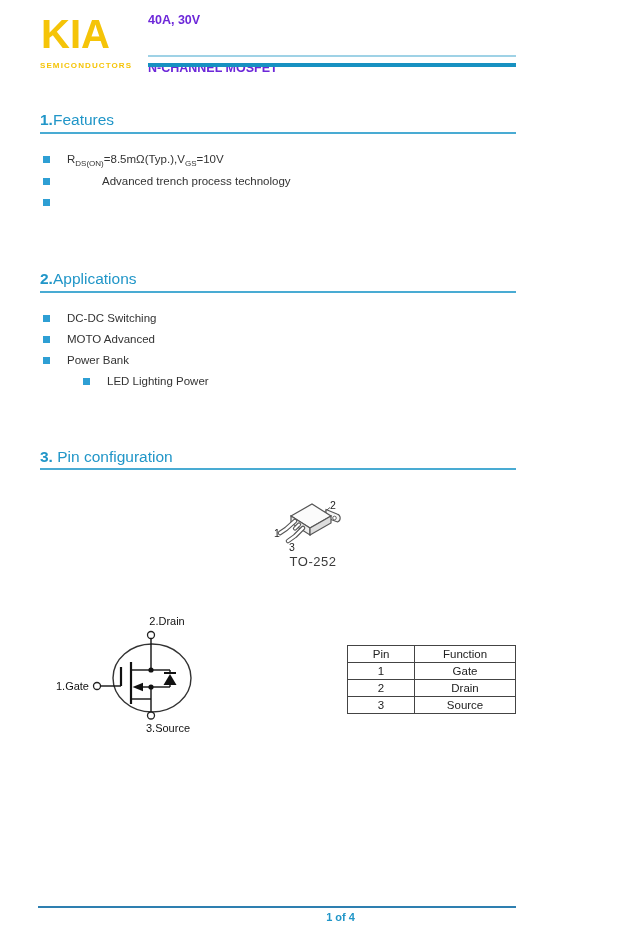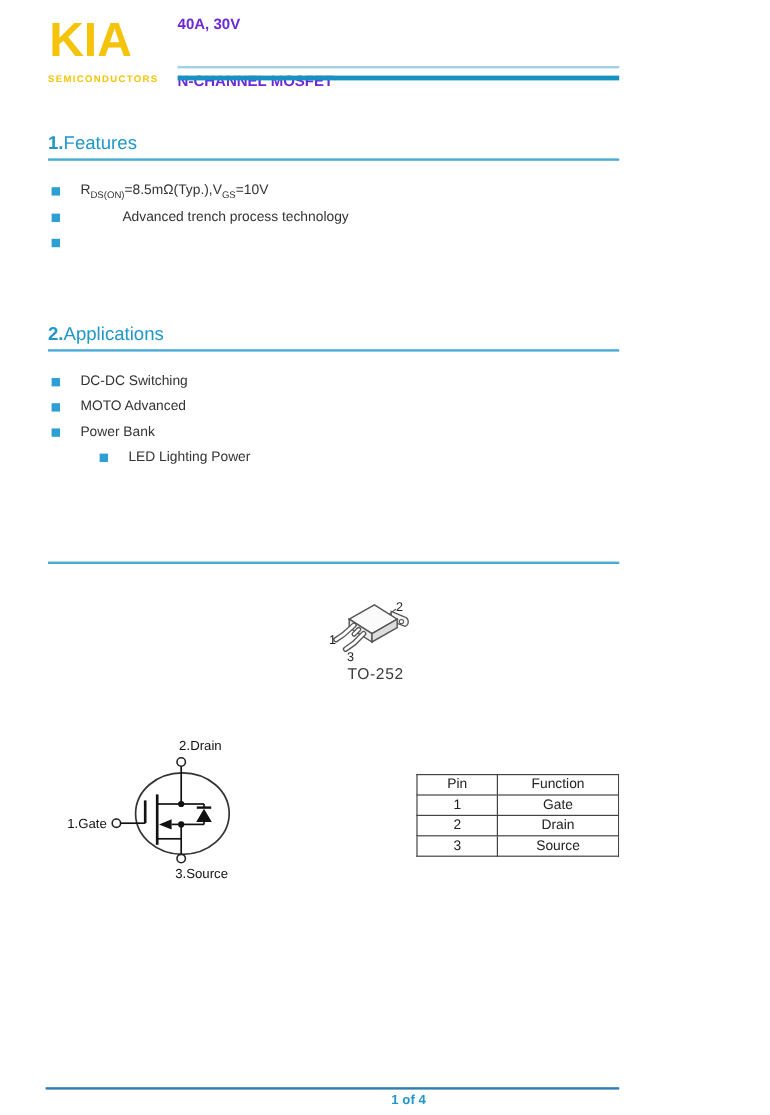--- a/index.html
+++ b/index.html
@@ -87,20 +87,21 @@
   </div>
   <div class="abs bullet-row" style="left:43px; top:353px;">
     <span class="sq"></span>
     <span class="bullet-text">Power Bank</span>
   </div>
   <div class="abs bullet-row" style="left:43px; top:374px;margin-left:40px;">
     <span class="sq"></span>
     <span class="bullet-text">LED Lighting Power</span>
   </div>
 
+  <div class="abs sec-title" style="left:40px; top:448px;"><span class="sec-num">3.</span><span> Pin configuration</span></div>
   <div class="abs sec-rule" style="left:40px; top:468px; width:593px;"></div>
 
   <svg class="abs" style="left:264px; top:492px;" width="90" height="64" viewBox="0 0 90 64">
 
     <line x1="66" y1="15.5" x2="59" y2="21" stroke="#555" stroke-width="1"></line>
 
     <path d="M62,17.5 L73,22 A4.2,4.2 0 0 1 73.5,30 L62,25.5 Z" fill="#f4f4f4" stroke="#555" stroke-width="1.1"></path>
     <circle cx="70.5" cy="26" r="1.8" fill="#ffffff" stroke="#555" stroke-width="0.9"></circle>
 
     <polygon points="27,24 48,12 67,24 46,36" fill="#fbfbfb" stroke="#555" stroke-width="1.2"></polygon>

